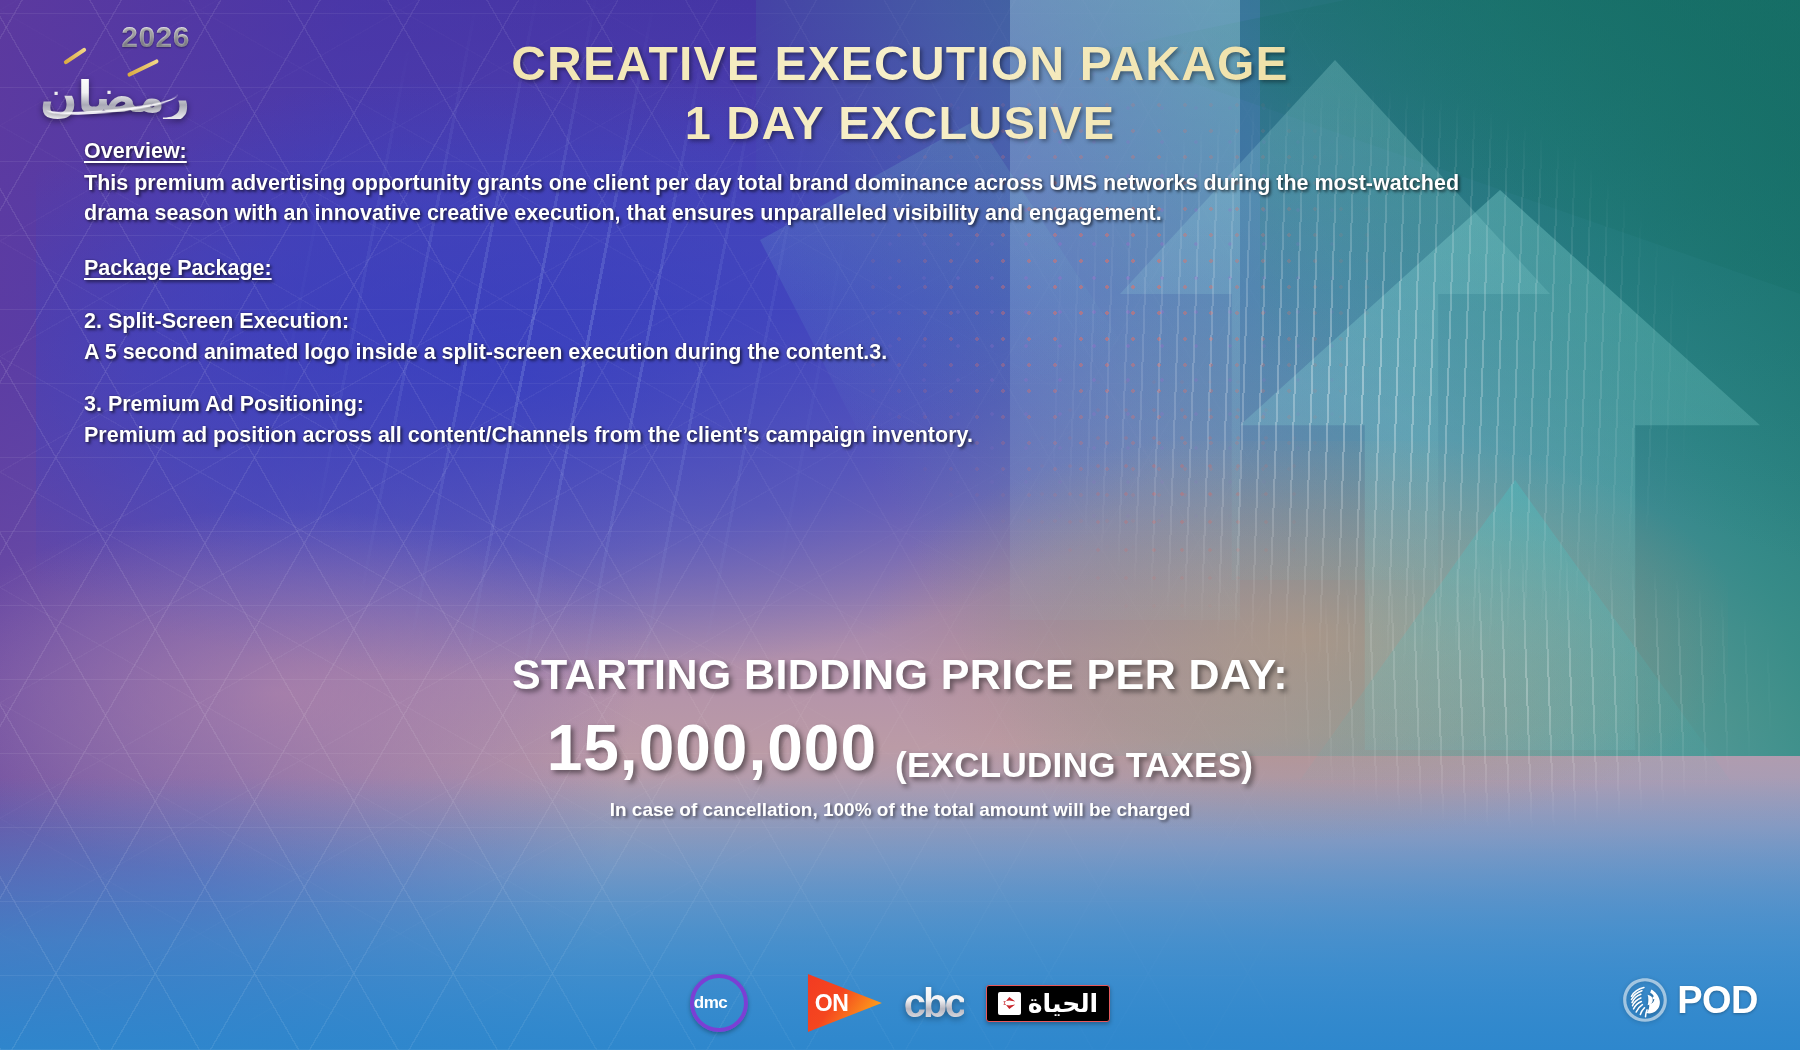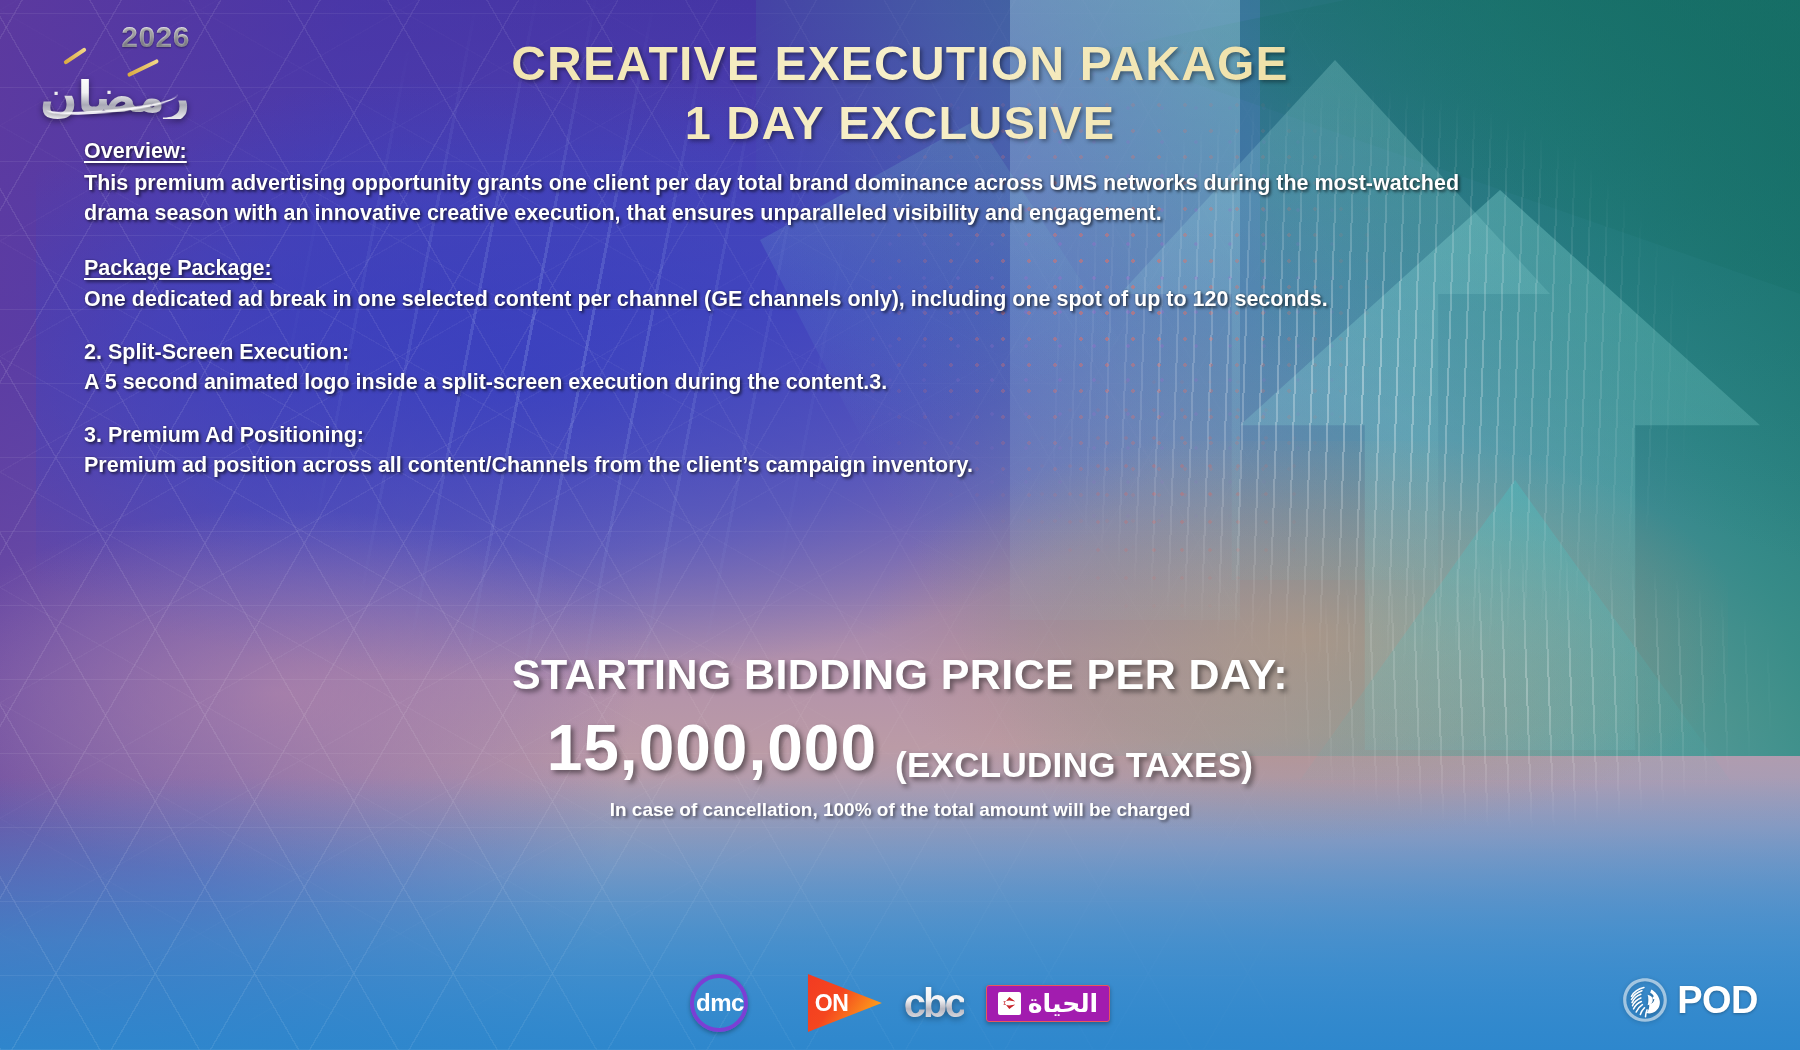--- a/index.html
+++ b/index.html
@@ -260,22 +260,22 @@
     text-shadow:2px 2px 3px rgba(0,0,0,.45);
   }
 
   
   #channel-logos{
     position:absolute; left:0; bottom:18px; width:1800px;
     display:flex; justify-content:center; align-items:center; gap:22px;
   }
   .logo-dmc{
     width:58px; height:58px; border-radius:50%;
-    border:4px solid #7b3fd4; display:flex; align-items:center; justify-content:flex-end;
-    color:#fff; font-size:24px; font-weight:bold; letter-spacing:-.5px;
+    border:4px solid #7b3fd4; display:flex; align-items:center; justify-content:flex-start;
+    color:#fff; font-size:17px; font-weight:bold; letter-spacing:-.5px;
     box-shadow:0 2px 4px rgba(0,0,0,.3);
   }
   .logo-on{
     position:relative; width:74px; height:58px;
     display:flex; align-items:center;margin-left:38px;
   }
   .logo-on .tri{
     position:absolute; inset:0;
     background:linear-gradient(125deg,#f23b22 0%,#f5461f 40%,#fb8f1c 75%,#fdb521 100%);
     clip-path:polygon(0% 0%, 100% 50%, 0% 100%);
@@ -287,21 +287,21 @@
   }
   .logo-cbc{
     font-size:40px; font-weight:bold; letter-spacing:-3px;
     background:linear-gradient(180deg,#ffffff 0%,#f2f2f4 42%,#b6b6c0 62%,#fafafc 100%);
     -webkit-background-clip:text; background-clip:text;
     -webkit-text-fill-color:transparent;
     filter:drop-shadow(0 2px 3px rgba(0,0,0,.35));
   }
   .logo-hayah{
     display:flex; align-items:center; gap:7px;
-    background:#a21caf; border:1px solid #e8585c; border-radius:3px;
+    background:#000000; border:1px solid #e8585c; border-radius:3px;
     padding:5px 11px; direction:rtl;
     box-shadow:0 2px 4px rgba(0,0,0,.3);
   }
   .logo-hayah .ar{
     color:#fff; font-size:25px; font-weight:bold; line-height:1;
     font-family:"DejaVu Sans", sans-serif;
   }
   .hayah-mark{
     width:23px; height:23px; background:#fff; border-radius:2px;
     display:flex; align-items:center; justify-content:center;
@@ -369,21 +369,20 @@
     <div id="body-copy">
 
       <div class="sec-head">Overview:</div>
       <p class="para">This premium advertising opportunity grants one client per day total brand dominance across UMS networks during the most-watched drama season with an innovative creative execution, that ensures unparalleled visibility and engagement.</p>
 
       <div class="gap"></div>
 
       <div class="sec-head">Package Package:</div>
 
       <div>
-        <p class="para">One dedicated ad break in one selected content per channel (GE channels only), including one spot of up to 120 seconds.</p>
       </div>
 
       <div class="gap-sm"></div>
 
       <div>
         <div>2. Split-Screen Execution:</div>
         <p class="para">A 5 second animated logo inside a split-screen execution during the content.3.</p>
       </div>
 
       <div class="gap-sm"></div>

